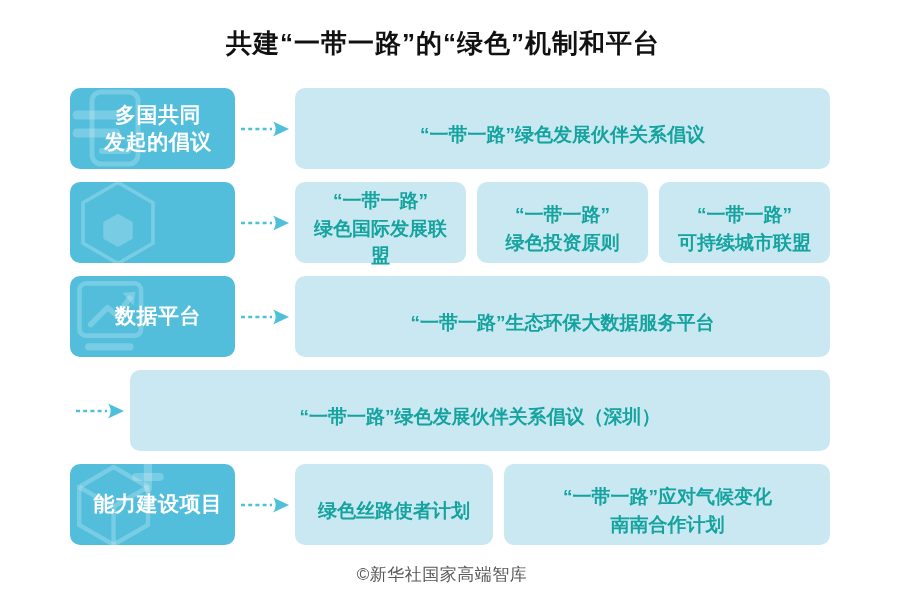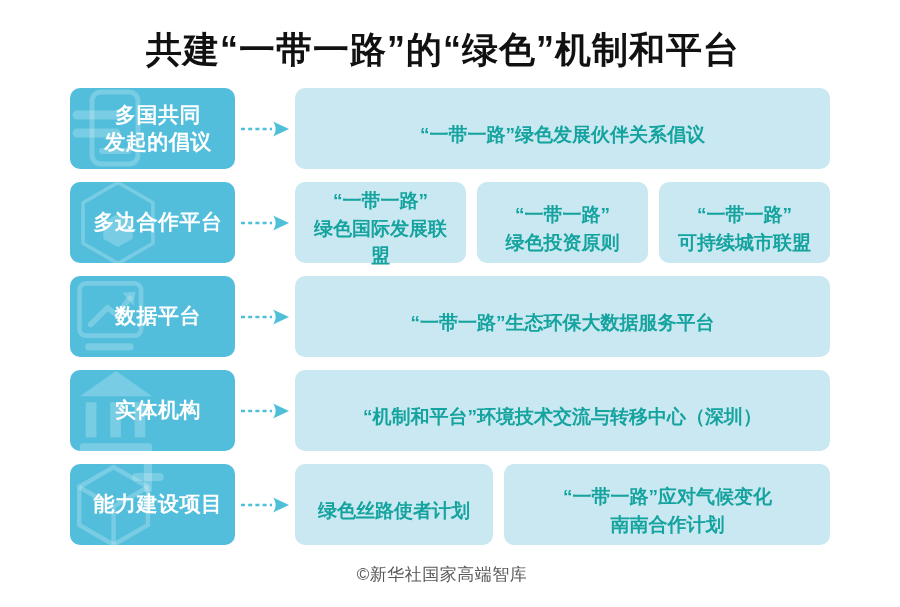--- a/index.html
+++ b/index.html
@@ -9,21 +9,21 @@
     --arrow:#4fc0da;
     --title-text:#111111;
     --footer-text:#595757;
   }
   *{margin:0;padding:0;box-sizing:border-box;}
   html,body{width:900px;height:607px;background:#ffffff;overflow:hidden;}
   body{font-family:"Liberation Sans","DejaVu Sans",sans-serif;}
   .page{position:relative;width:900px;height:607px;background:#ffffff;}
   .title{
     position:absolute;top:26px;left:0;right:14px;
-    text-align:center;font-size:36px;font-weight:800;
+    text-align:center;font-size:26px;font-weight:800;
     color:var(--title-text);letter-spacing:1px;
   }
   .rows{
     position:absolute;top:88px;left:70px;width:760px;
     display:flex;flex-direction:column;gap:13px;
   }
   .row{display:flex;align-items:stretch;height:81px;}
   .cat-box{
     width:165px;flex:none;background:var(--cat-box);border-radius:10px;
     position:relative;overflow:hidden;
@@ -93,21 +93,20 @@
         </div>
       </div>
       <div class="row">
         <div class="cat-box">
           <span class="cat-icon">
             <svg width="92" height="92" viewBox="0 0 100 100">
               <path d="M50 6 L88 28 L88 72 L50 94 L12 72 L12 28 Z" fill="none" stroke="rgba(255,255,255,0.22)" stroke-width="4"></path>
               <path d="M50 40 L66 49 L66 67 L50 76 L34 67 L34 49 Z" fill="rgba(255,255,255,0.22)"></path>
             </svg>
           </span>
-          <span class="cat-label">多边合作平台</span>
         </div>
         <span class="arrow-zone">
           <svg width="52" height="18" viewBox="0 0 52 18">
             <line x1="2" y1="9" x2="33" y2="9" stroke="currentColor" stroke-width="2.4" stroke-dasharray="4 3.2"></line>
             <path d="M34 1.5 L50 9 L34 16.5 C37.5 11.8 37.5 6.2 34 1.5 Z" fill="currentColor"></path>
           </svg>
         </span>
         <div class="items">
           <div class="item-box">
             <span class="item-label">“一带一路”
@@ -141,41 +140,29 @@
             <path d="M34 1.5 L50 9 L34 16.5 C37.5 11.8 37.5 6.2 34 1.5 Z" fill="currentColor"></path>
           </svg>
         </span>
         <div class="items">
           <div class="item-box">
             <span class="item-label">“一带一路”生态环保大数据服务平台</span>
           </div>
         </div>
       </div>
       <div class="row">
-        <div class="cat-box">
-          <span class="cat-icon">
-            <svg width="88" height="88" viewBox="0 0 90 90">
-              <path d="M45 4 L82 30 L8 30 Z" fill="rgba(255,255,255,0.22)"></path>
-              <rect x="14" y="36" width="11" height="36" fill="rgba(255,255,255,0.22)"></rect>
-              <rect x="39" y="36" width="11" height="36" fill="rgba(255,255,255,0.22)"></rect>
-              <rect x="64" y="36" width="11" height="36" fill="rgba(255,255,255,0.22)"></rect>
-              <rect x="8" y="78" width="74" height="9" rx="3" fill="rgba(255,255,255,0.22)"></rect>
-            </svg>
-          </span>
-          <span class="cat-label">实体机构</span>
-        </div>
         <span class="arrow-zone">
           <svg width="52" height="18" viewBox="0 0 52 18">
             <line x1="2" y1="9" x2="33" y2="9" stroke="currentColor" stroke-width="2.4" stroke-dasharray="4 3.2"></line>
             <path d="M34 1.5 L50 9 L34 16.5 C37.5 11.8 37.5 6.2 34 1.5 Z" fill="currentColor"></path>
           </svg>
         </span>
         <div class="items">
           <div class="item-box">
-            <span class="item-label">“机制和平台”环境技术交流与转移中心（深圳）</span>
+            <span class="item-label">“一带一路”绿色发展伙伴关系倡议（深圳）</span>
           </div>
         </div>
       </div>
       <div class="row">
         <div class="cat-box">
           <span class="cat-icon">
             <svg width="94" height="94" viewBox="0 0 104 100">
               <path d="M46 8 L84 30 L84 72 L46 94 L8 72 L8 30 Z" fill="none" stroke="rgba(255,255,255,0.22)" stroke-width="5"></path>
               <path d="M8 30 L46 52 L84 30 M46 52 L46 94" fill="none" stroke="rgba(255,255,255,0.22)" stroke-width="5"></path>
               <line x1="84" y1="6" x2="84" y2="32" stroke="rgba(255,255,255,0.22)" stroke-width="9" stroke-linecap="round"></line>

